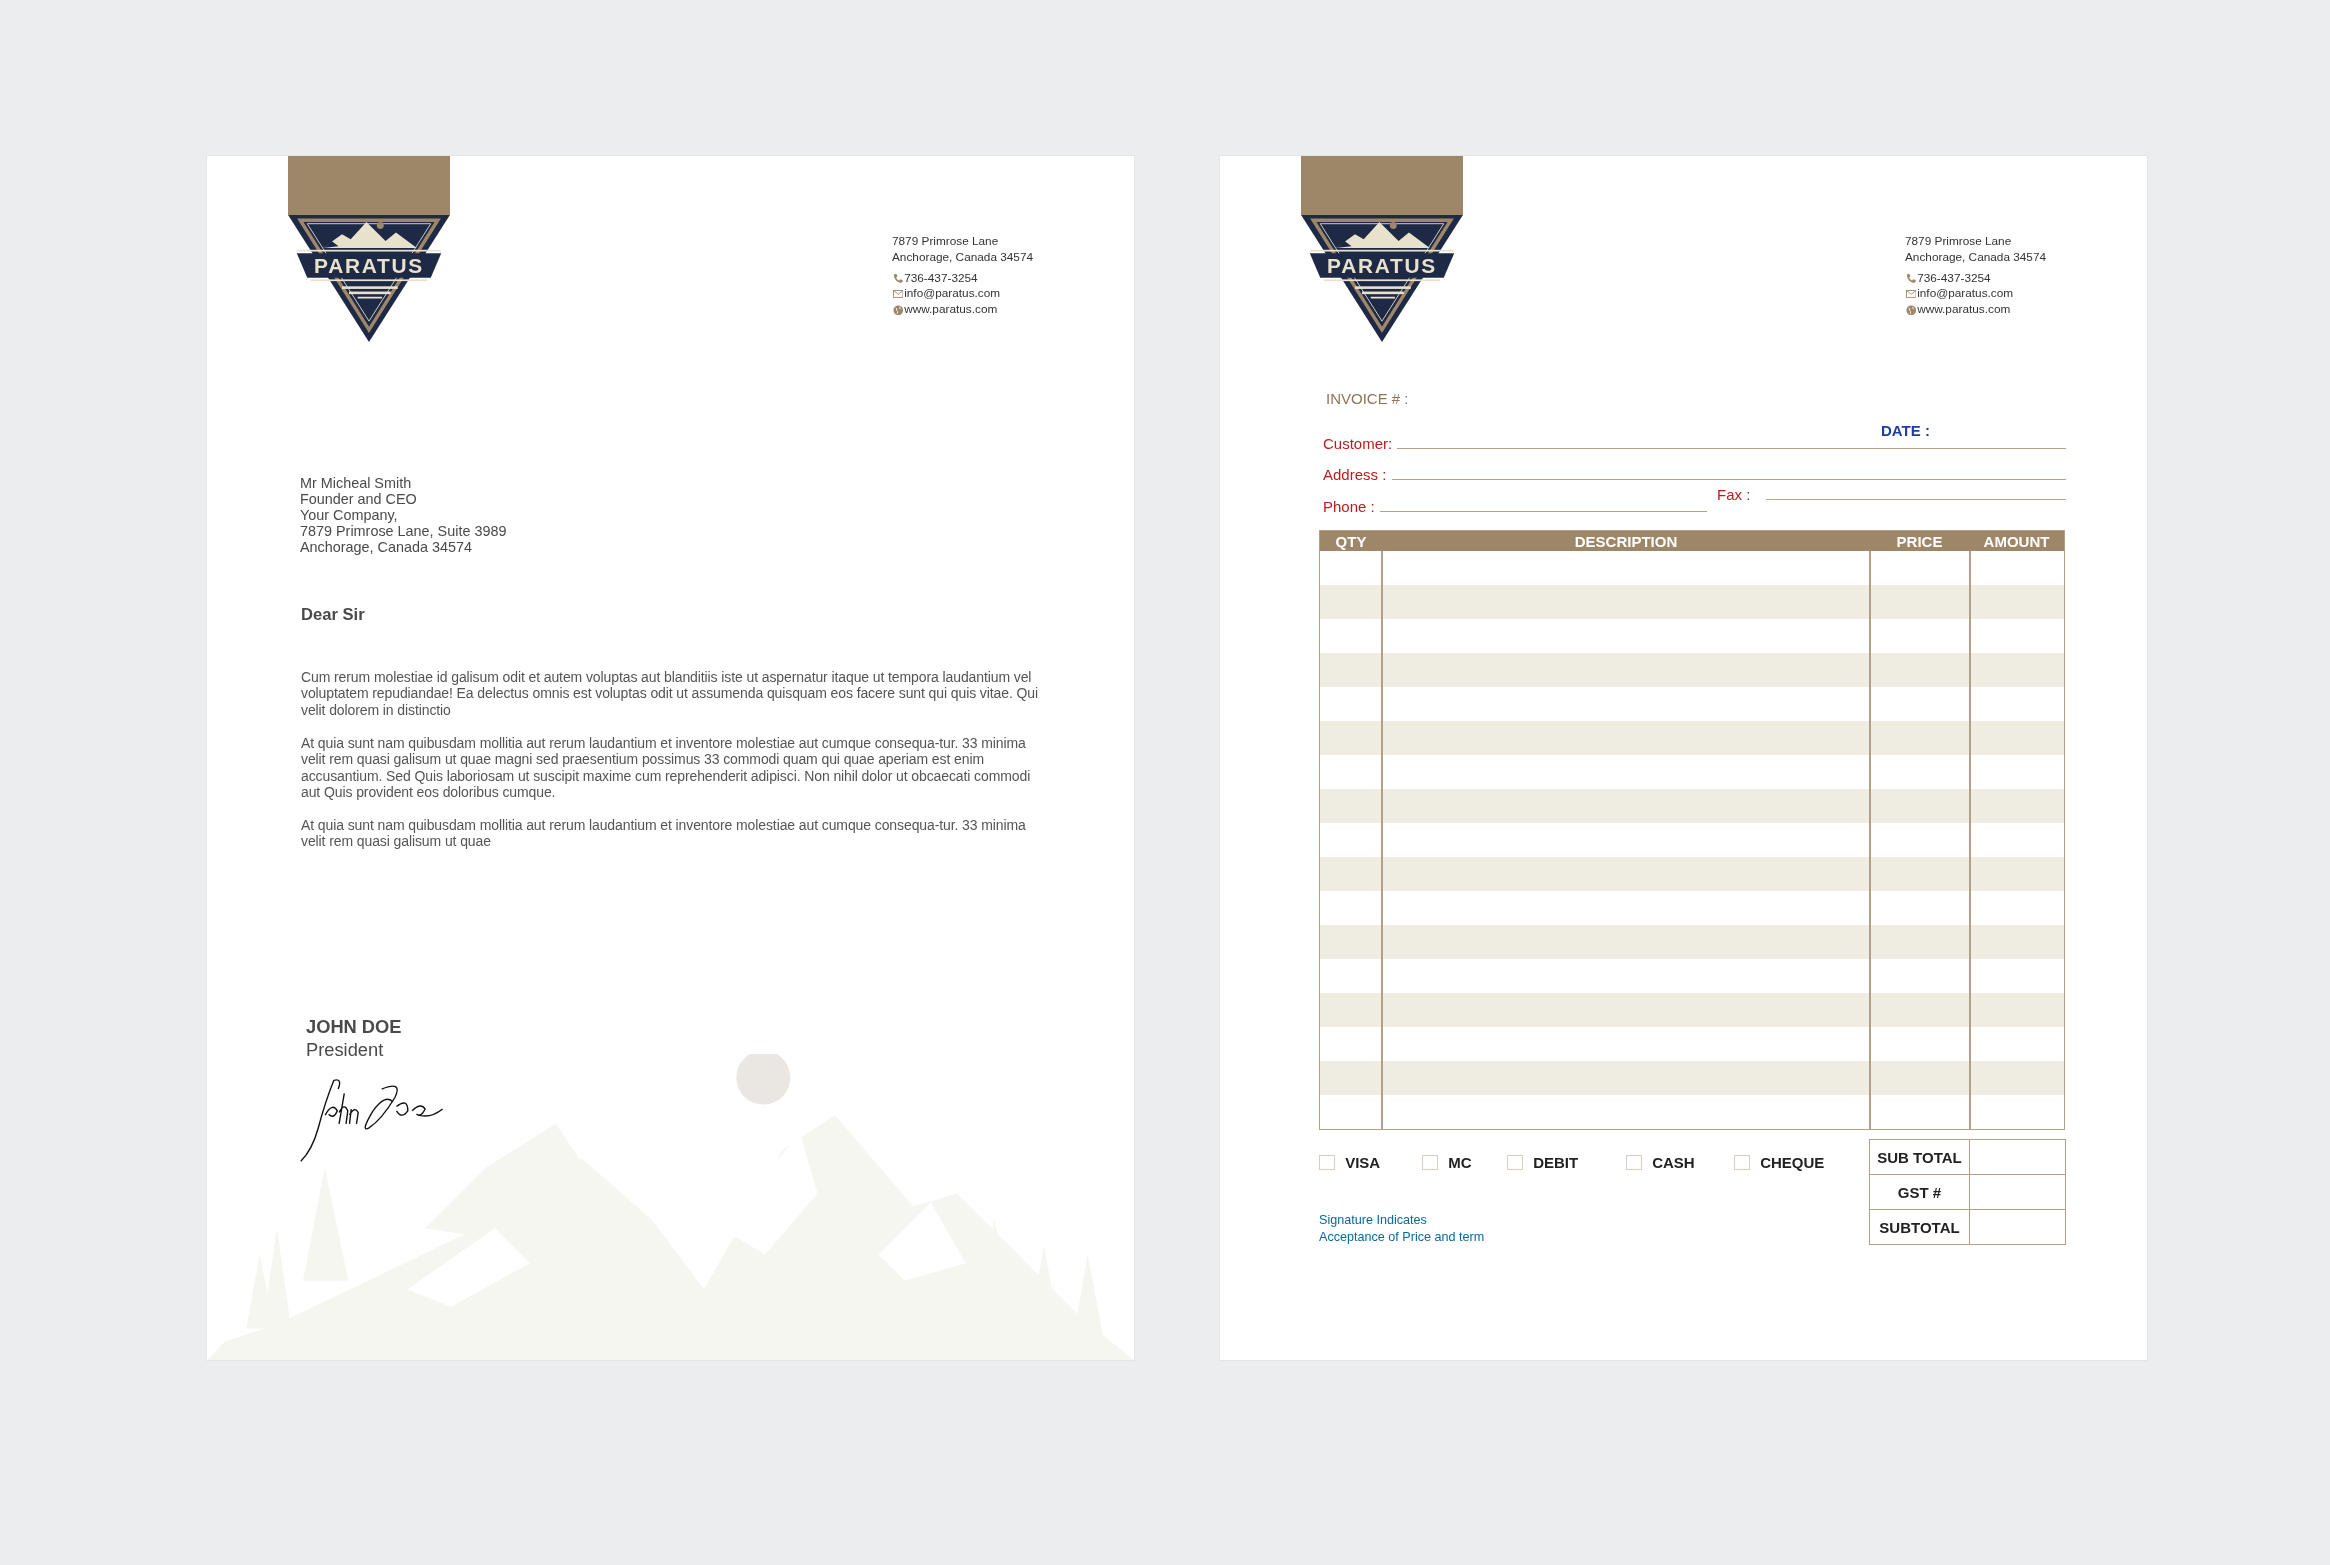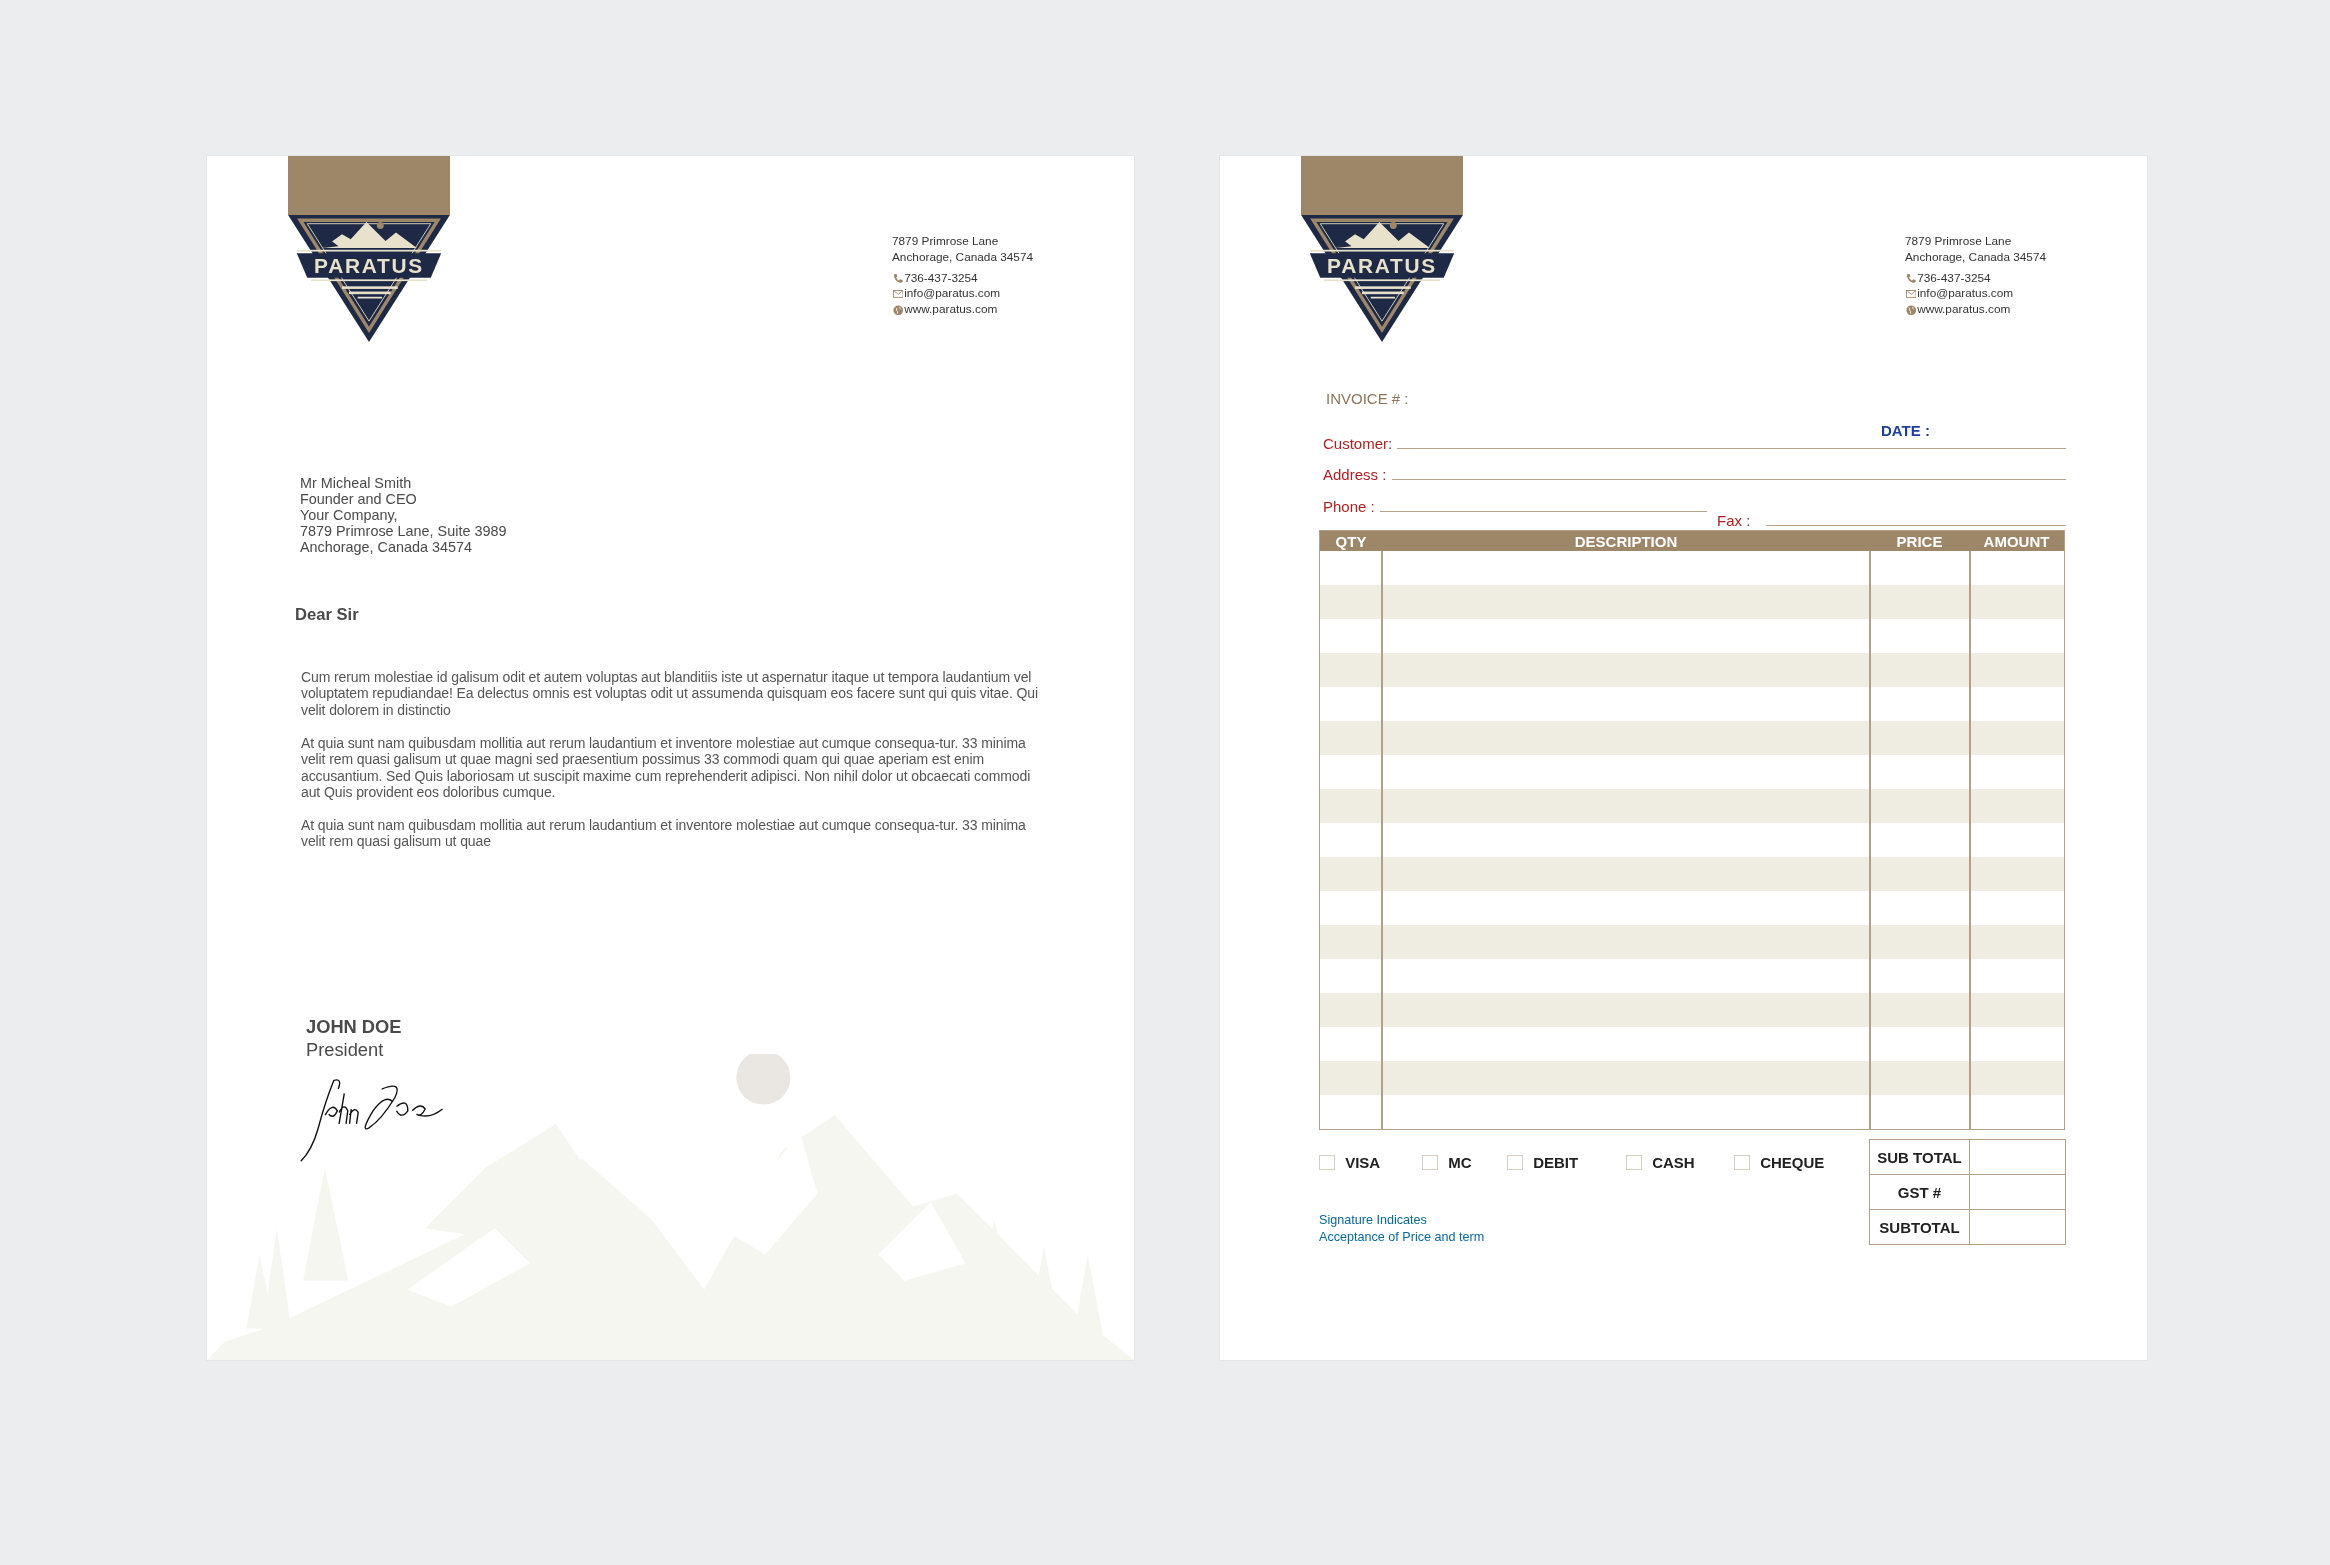--- a/index.html
+++ b/index.html
@@ -14,21 +14,21 @@
   #page-left { left:207px; }
   #page-right { left:1220px; }
   .tab { position:absolute; left:81px; top:0; width:162px; height:59px; background:#9E8669; }
   .logo { position:absolute; left:81px; top:59px; width:162px; height:127px; }
   .contact { position:absolute; left:685px; top:78px; font-size:11.8px; line-height:15.7px; color:#333; }
   .contact .addr { margin-bottom:5.2px; }
   .contact .row { display:flex; align-items:center; gap:0; }
   .contact .ico { width:12.2px; height:12.2px; display:inline-flex; align-items:center; justify-content:center; }
   
   .recipient { position:absolute; left:93px; top:319px; font-size:14.4px; line-height:16px; color:#4a4a4a; }
-  .salutation { position:absolute; left:88px; top:449px; font-size:16.6px; font-weight:bold; color:#4a4a4a; }
+  .salutation { position:absolute; left:94px; top:449px; font-size:16.6px; font-weight:bold; color:#4a4a4a; }
   .body-text { position:absolute; left:94px; top:513px; width:750px; font-size:14px; line-height:16.4px; color:#555; letter-spacing:-0.1px; }
   .body-text p { margin:0 0 16.6px 0; }
   .sign-name { position:absolute; left:99px; top:860px; font-size:18.3px; font-weight:bold; color:#4a4a4a; }
   .sign-title { position:absolute; left:99px; top:883px; font-size:18.3px; color:#4a4a4a; }
   .signature { position:absolute; left:92px; top:920px; width:148px; height:87px; }
   .mountains { position:absolute; left:0; top:898px; width:927px; height:306px; }
   
   .inv-label { position:absolute; font-family:"Liberation Sans Narrow","Liberation Sans", sans-serif; }
   .invoice-no { left:106px; top:234px; font-size:15px; color:#8E7659; }
   .date { left:661px; top:255px; font-size:15px; color:#1E3FA0; font-weight:bold;margin-top:11px; }
@@ -207,21 +207,21 @@
     <span class="line" style="flex:1;"></span>
   </div>
   <div class="field" style="left:103px; top:310px; width:743px;">
     <span>Address :</span>
     <span class="line" style="flex:1;"></span>
   </div>
   <div class="field" style="left:103px; top:342px; width:384px;">
     <span>Phone :</span>
     <span class="line" style="flex:1;"></span>
   </div>
-  <div class="field" style="left:497px; top:356px; width:349px;">
+  <div class="field" style="left:497px; top:330px; width:349px;">
     <span>Fax :</span>
     <span class="line" style="flex:1; margin-left:15.7px;"></span>
   </div>
 
   <div class="table">
     <div class="thead">
       <div style="width:62px;">QTY</div>
       <div style="width:488px;">DESCRIPTION</div>
       <div style="width:99px;">PRICE</div>
       <div style="flex:1;">AMOUNT</div>

